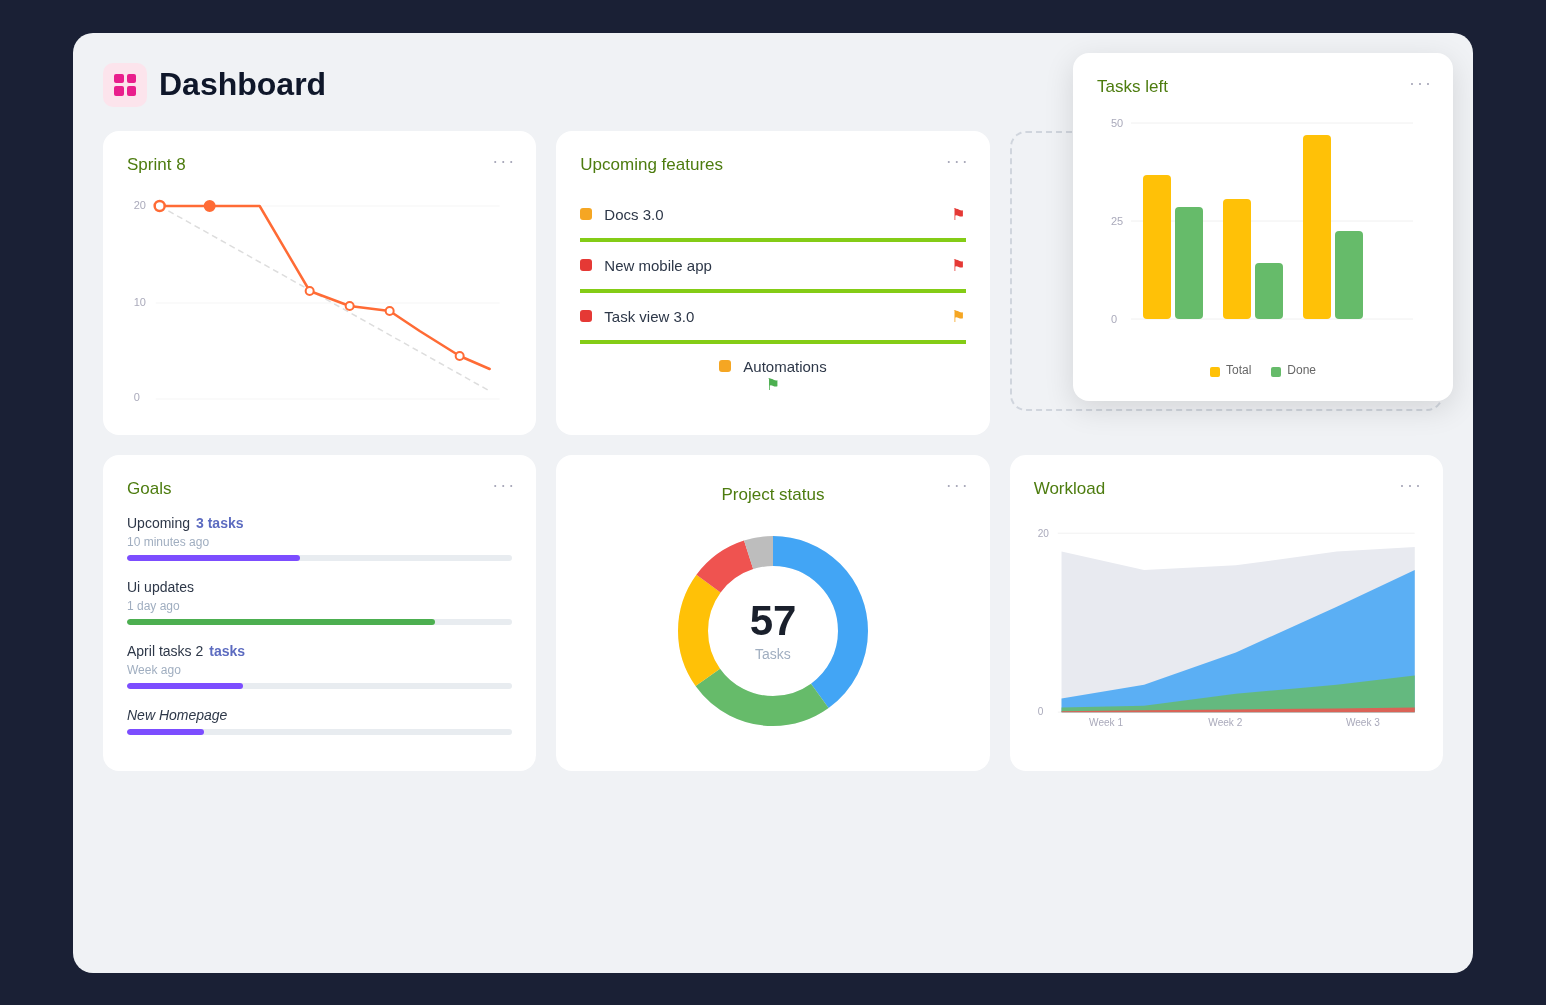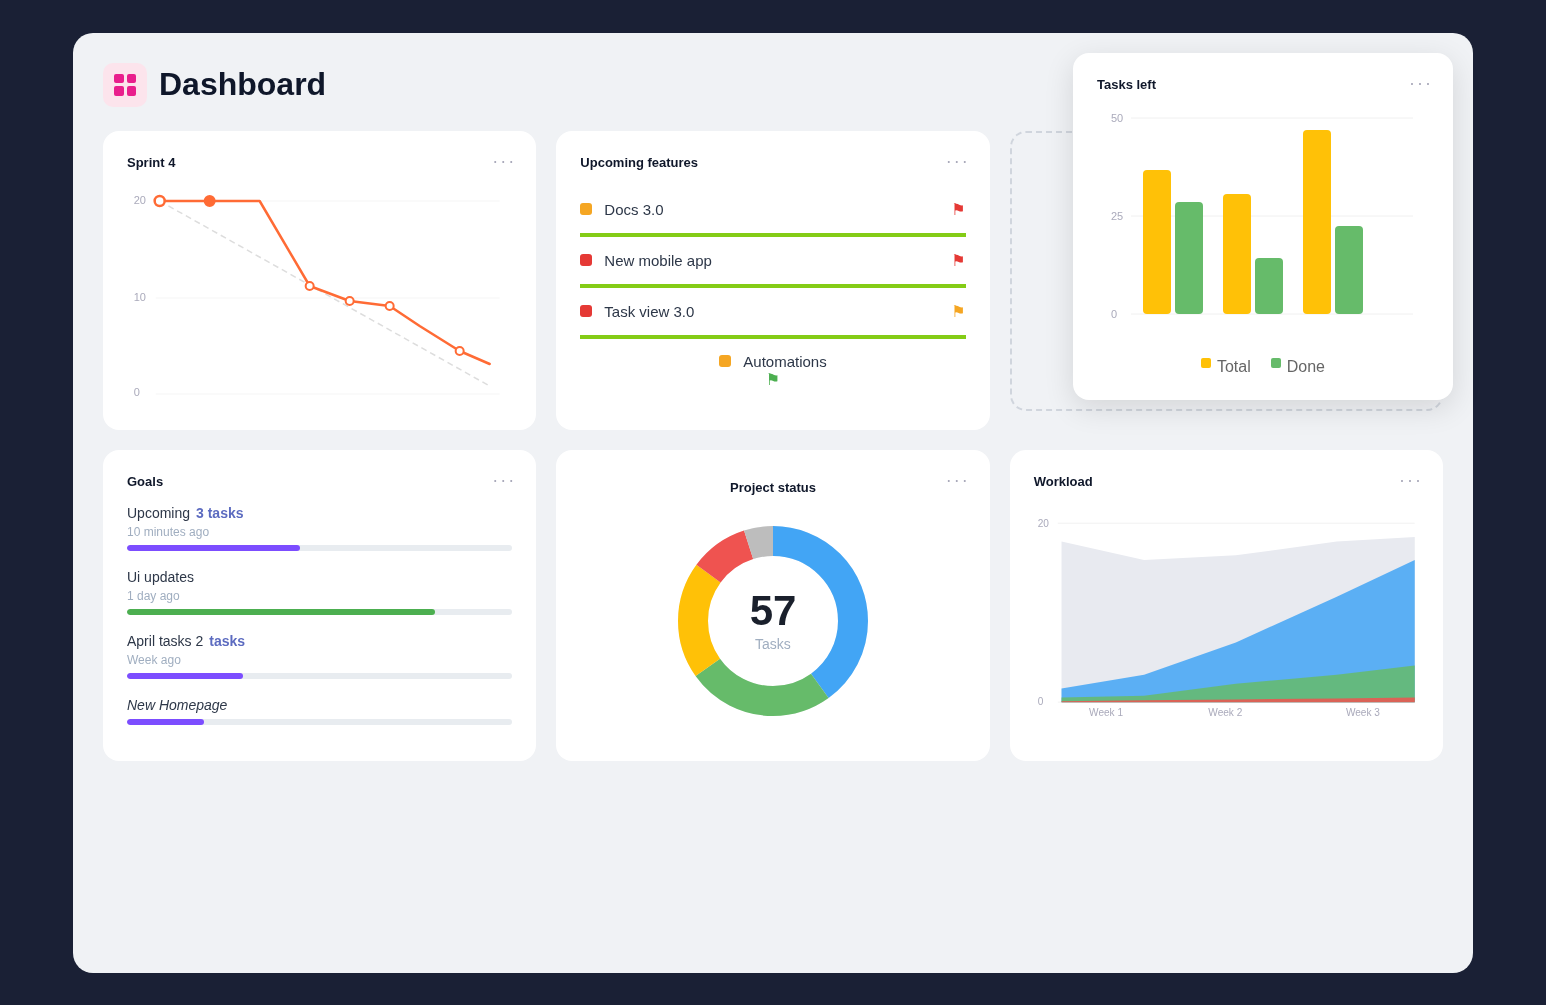--- a/index.html
+++ b/index.html
@@ -56,23 +56,23 @@
       grid-template-rows: auto auto;
       gap: 20px;
     }
     .card {
       background: white;
       border-radius: 16px;
       padding: 24px;
       position: relative;
     }
     .card-title {
-      font-size: 13px;
-      font-weight: 700;
-      color: #0f172a;
+      font-size: 17px;
+      font-weight: 400;
+      color: #4d7c0f;
       margin-bottom: 16px;
     }
     .card-menu {
       position: absolute;
       top: 20px;
       right: 20px;
       color: #aab;
       font-size: 18px;
       cursor: pointer;
       letter-spacing: 2px;
@@ -136,23 +136,23 @@
       position: relative;
     }
     .chart-legend {
       display: flex;
       gap: 20px;
       margin-top: 10px;
       justify-content: center;
     }
     .legend-item {
       display: flex;
-      align-items: flex-start;
+      align-items: flex-end;
       gap: 6px;
-      font-size: 16px;
+      font-size: 12px;
       color: #666;
     }
     .legend-dot {
       width: 10px;
       height: 10px;
       border-radius: 2px;
     }
 
     
     .placeholder-card {
@@ -308,21 +308,21 @@
         <div class="logo-cell"></div>
         <div class="logo-cell"></div>
       </div>
     </div>
     <h1 class="header-title">Dashboard</h1>
   </div>
 
   <div class="dashboard-grid">
 
     <div class="card sprint-card">
-      <div class="card-title">Sprint 4</div>
+      <div class="card-title">Sprint 8</div>
       <div class="card-menu">···</div>
       <div class="sprint-chart">
         <svg width="100%" height="220" viewBox="0 0 380 220">
           <text x="4" y="18" class="y-axis-label">20</text>
           <text x="4" y="115" class="y-axis-label">10</text>
           <text x="4" y="210" class="y-axis-label">0</text>
 
           <line x1="26" y1="15" x2="370" y2="15" stroke="#f5f5f5" stroke-width="1"></line>
           <line x1="26" y1="112" x2="370" y2="112" stroke="#f5f5f5" stroke-width="1"></line>
           <line x1="26" y1="208" x2="370" y2="208" stroke="#f5f5f5" stroke-width="1"></line>

